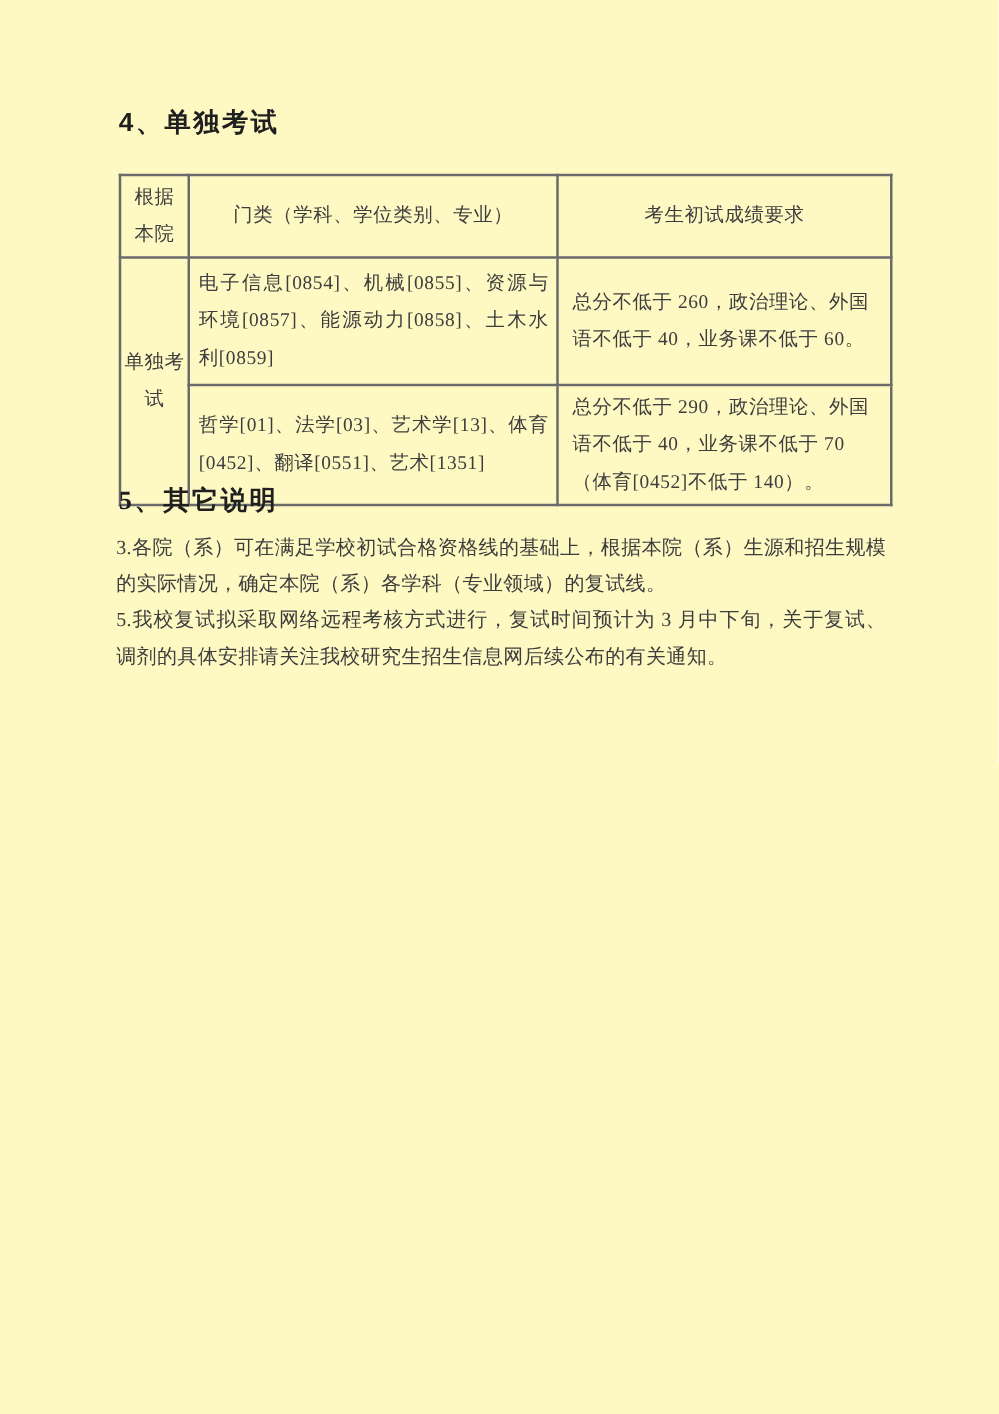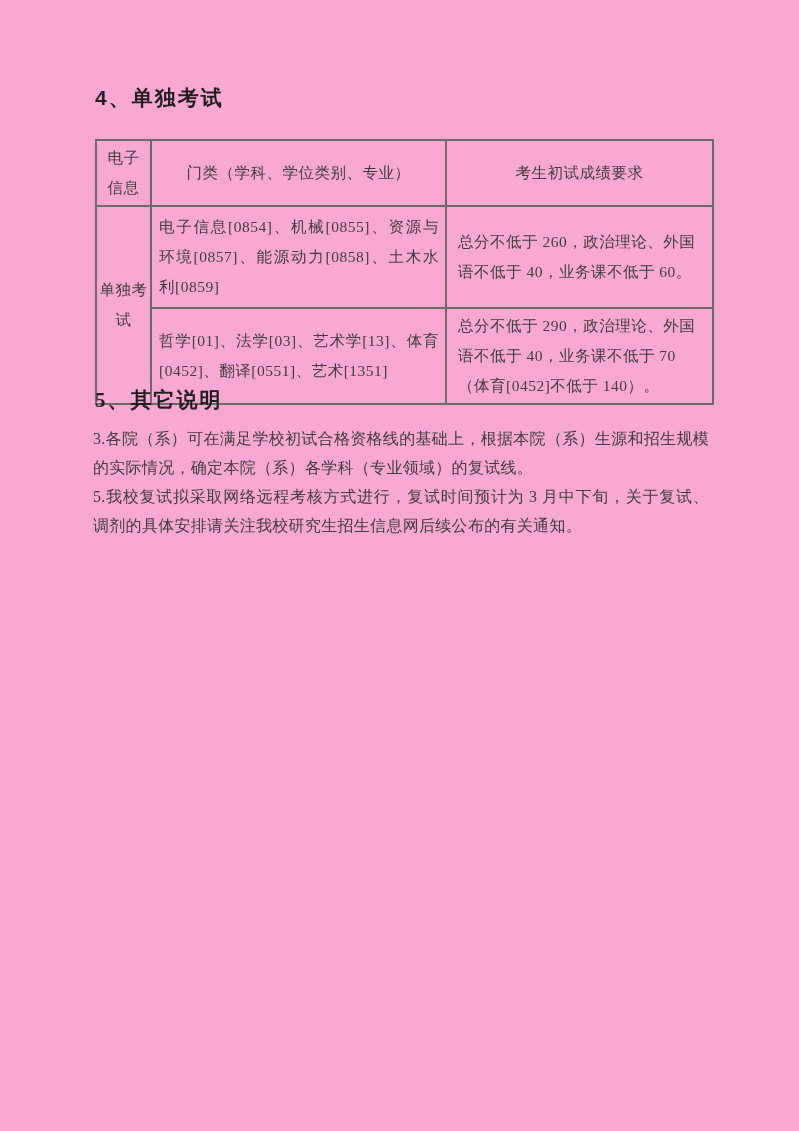--- a/index.html
+++ b/index.html
@@ -4,21 +4,21 @@
 <style>
   html, body {
     margin: 0;
     padding: 0;
     background: #ffffff;
   }
   .page {
     position: relative;
     width: 799px;
     height: 1131px;
-    background: #f9a8d4;
+    background: #fef9c3;
     overflow: hidden;
     font-family: "Liberation Serif", "DejaVu Serif", serif;
     color: #3d3d3d;
   }
   .section-title {
     position: absolute;
     left: 95px;
     margin: 0;
     font-family: "Liberation Sans", "DejaVu Sans", sans-serif;
     font-size: 21px;
@@ -80,21 +80,21 @@
   <h2 class="section-title title-s4">4、单独考试</h2>
 
   <table class="exam-table">
     <colgroup>
       <col class="col-method">
       <col class="col-category">
       <col class="col-require">
     </colgroup>
     <tbody>
       <tr class="header-row">
-        <th>电子信息</th>
+        <th>根据本院</th>
         <th>门类（学科、学位类别、专业）</th>
         <th>考生初试成绩要求</th>
       </tr>
       <tr class="body-row-1">
         <td class="cell-label" rowspan="2">单独考试</td>
         <td class="cell-categories">电子信息[0854]、机械[0855]、资源与环境[0857]、能源动力[0858]、土木水利[0859]</td>
         <td class="cell-requirement">总分不低于 260，政治理论、外国语不低于 40，业务课不低于 60。</td>
       </tr>
       <tr class="body-row-2">
         <td class="cell-categories">哲学[01]、法学[03]、艺术学[13]、体育[0452]、翻译[0551]、艺术[1351]</td>

